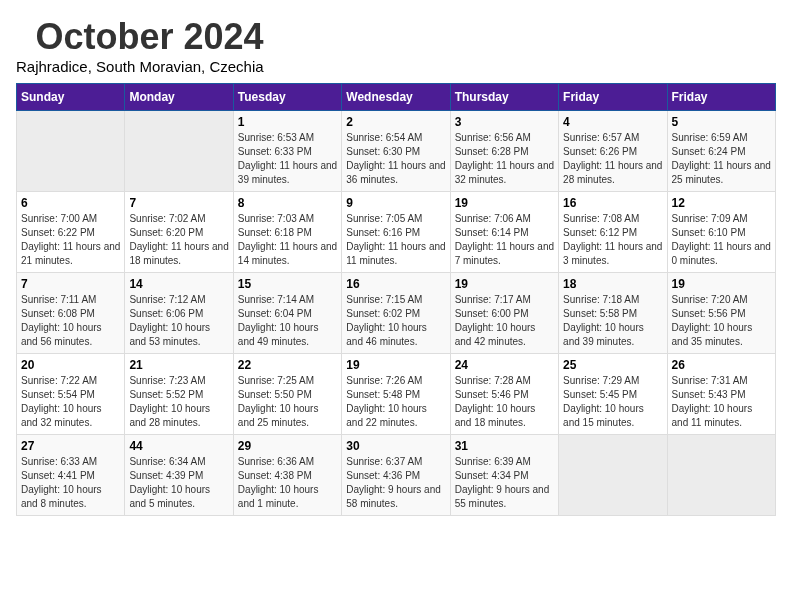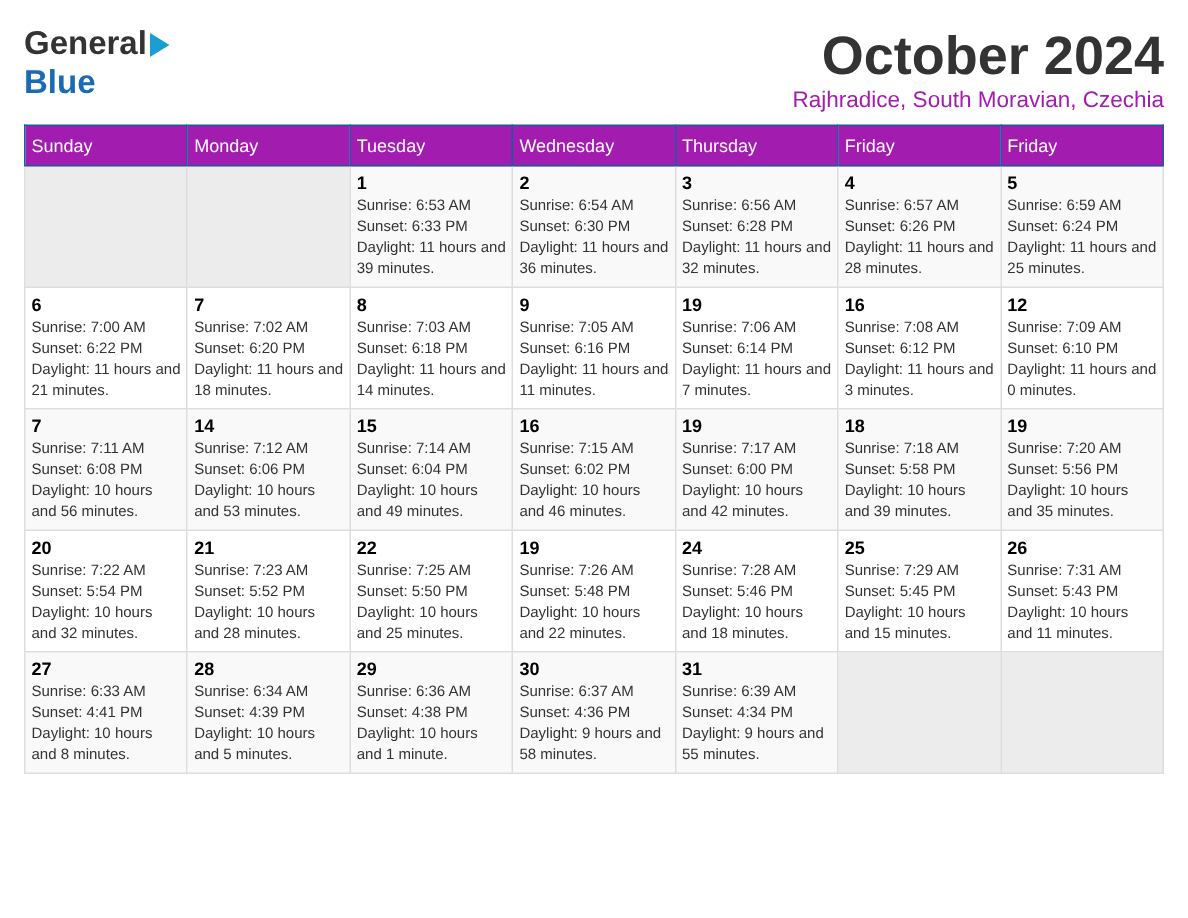--- a/index.html
+++ b/index.html
@@ -28,34 +28,34 @@
     .title-area {
       text-align: right;
     }
     .month-title {
       font-size: 36px;
       font-weight: bold;
       color: #333;
     }
     .location {
       font-size: 15px;
-      color: #a21caf;
+      color: #000000;
     }
     table {
       width: 100%;
       border-collapse: collapse;
       font-size: 11px;
     }
     thead tr th {
-      background-color: #a21caf;
+      background-color: #4c1d95;
       color: #fff;
       padding: 6px 4px;
       text-align: left;
       font-size: 12px;
-      font-weight: normal;
+      font-weight: bold;
       border: 1px solid #1a5a9e;
       margin-left: 40px;
     }
     tbody tr {
       border-bottom: 1px solid #ccc;
     }
     tbody tr:nth-child(odd) {
       background-color: #f9f9f9;
     }
     tbody tr:nth-child(even) {
@@ -86,29 +86,20 @@
       background: #ececec;
     }
     tbody tr:nth-child(even) .empty-cell {
       background: #f5f5f5;
     }
   </style>
 </head>
 <body>
 
 <div class="header">
-  <div class="logo">
-    <div class="logo-line">
-      <span style="font-size:22px;font-weight:bold;color:#333;">General</span>
-      <span style="display:inline-block;width:0;height:0;border-top:8px solid transparent;border-bottom:8px solid transparent;border-left:13px solid #1a9fd4;margin-left:2px;margin-top:2px;"></span>
-    </div>
-    <div>
-      <span style="font-size:22px;font-weight:bold;color:#1a6ab5;">Blue</span>
-    </div>
-  </div>
   <div class="title-area">
     <div class="month-title">October 2024</div>
     <div class="location">Rajhradice, South Moravian, Czechia</div>
   </div>
 </div>
 
 <table>
   <thead>
     <tr>
     <th>Sunday</th>
@@ -234,21 +225,21 @@
           <span class="day-num">26</span>
           <div class="day-info">Sunrise: 7:31 AM<br>Sunset: 5:43 PM<br>Daylight: 10 hours and 11 minutes.</div>
         </td>
       </tr>
       <tr>
         <td>
           <span class="day-num">27</span>
           <div class="day-info">Sunrise: 6:33 AM<br>Sunset: 4:41 PM<br>Daylight: 10 hours and 8 minutes.</div>
         </td>
         <td>
-          <span class="day-num">28</span>
+          <span class="day-num">44</span>
           <div class="day-info">Sunrise: 6:34 AM<br>Sunset: 4:39 PM<br>Daylight: 10 hours and 5 minutes.</div>
         </td>
         <td>
           <span class="day-num">29</span>
           <div class="day-info">Sunrise: 6:36 AM<br>Sunset: 4:38 PM<br>Daylight: 10 hours and 1 minute.</div>
         </td>
         <td>
           <span class="day-num">30</span>
           <div class="day-info">Sunrise: 6:37 AM<br>Sunset: 4:36 PM<br>Daylight: 9 hours and 58 minutes.</div>
         </td>

